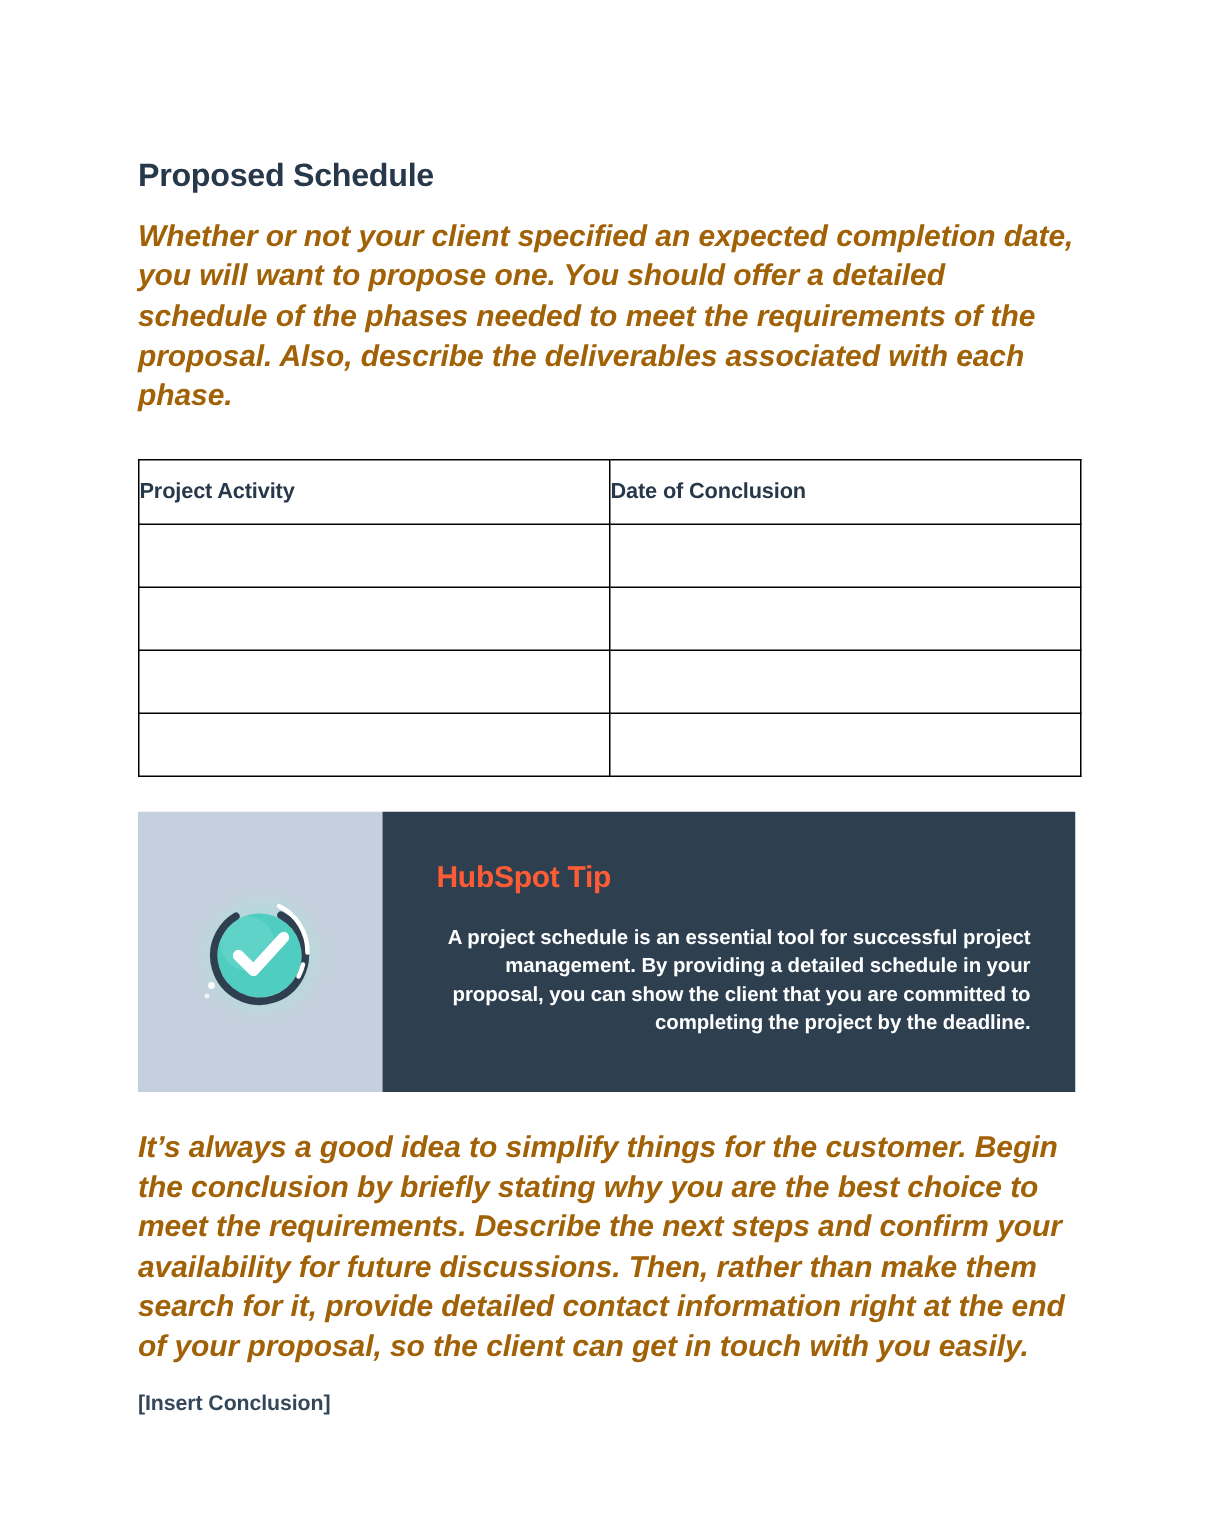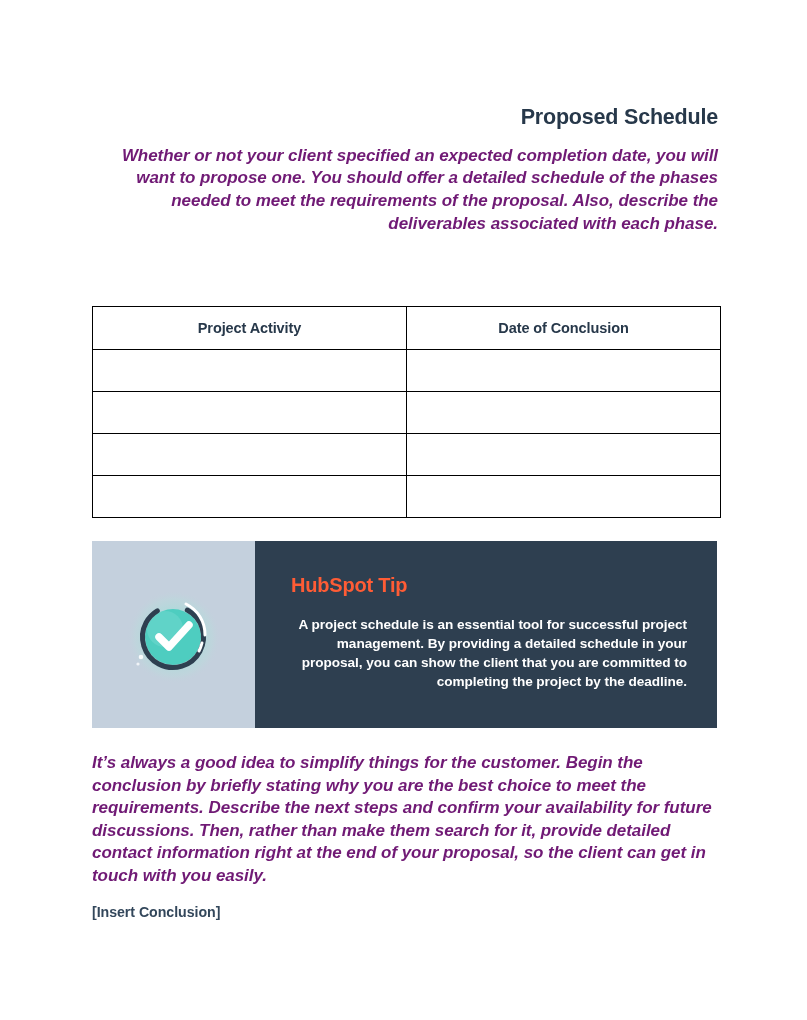--- a/index.html
+++ b/index.html
@@ -20,39 +20,38 @@
     width: 807px;
     height: 1020px;
     background: #ffffff;
   }
 
   .content {
     position: absolute;
     left: 92px;
     top: 105px;
     width: 626px;
-    text-align: right;
   }
 
   
   .section-heading {
     font-size: 21.5px;
     font-weight: bold;
     color: #27384a;
     letter-spacing: -0.2px;
     line-height: 1.2;
     margin: 0 0 14px 0;
   }
 
   
   .body-italic {
-    font-size: 17px;
+    font-size: 20px;
     font-style: italic;
     font-weight: 600;
-    color: #701a75;
+    color: #a16207;
     line-height: 1.33;
     margin: 0 0 15px 0;
     letter-spacing: -0.05px;
   }
   .body-italic:last-child { margin-bottom: 0; }
 
   .body-plain {
     font-size: 14.2px;
     font-style: normal;
     font-weight: 700;
@@ -72,21 +71,21 @@
     table-layout: fixed;
   }
   .schedule-table td,
   .schedule-table th {
     border: 1.6px solid #000000;
     padding: 0;
     margin: 0;
   }
   .schedule-table th {
     height: 42px;
-    text-align: center;
+    text-align: left;
     vertical-align: middle;
     font-size: 14.5px;
     font-weight: bold;
     color: #27384a;
     letter-spacing: -0.1px;
   }
   .schedule-table td {
     height: 41px;
   }
   .col-activity { width: 313px; }

